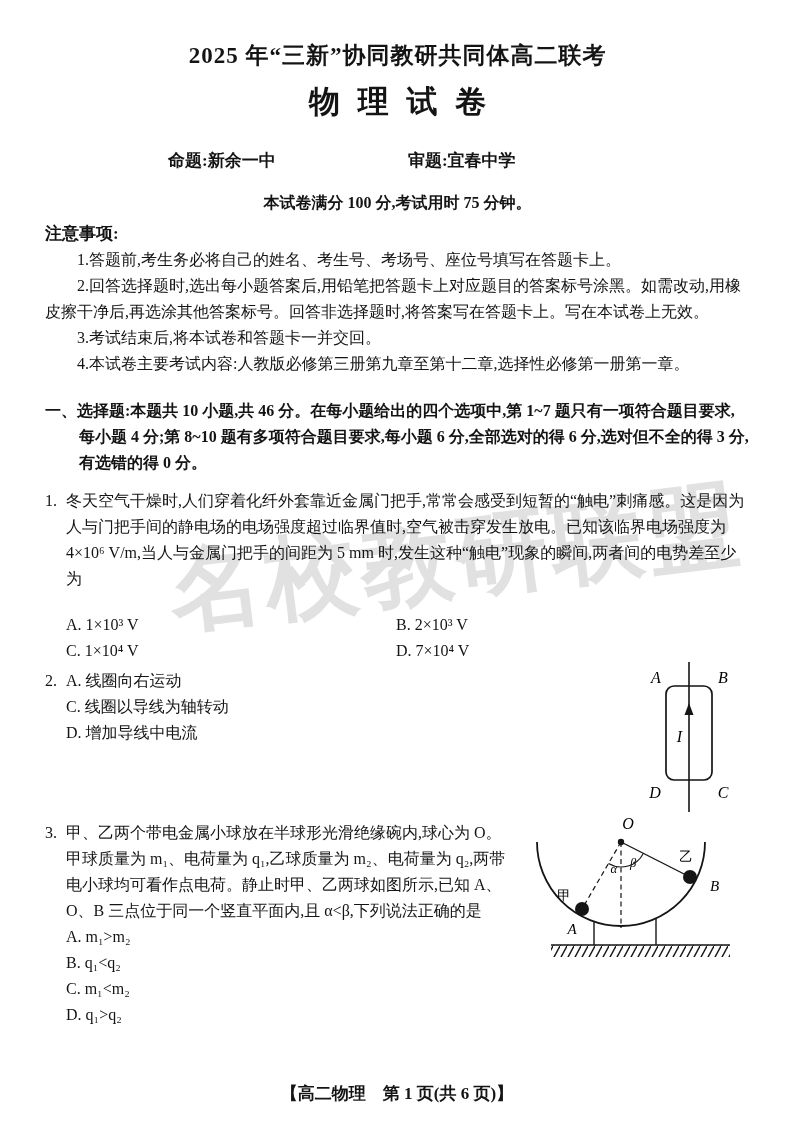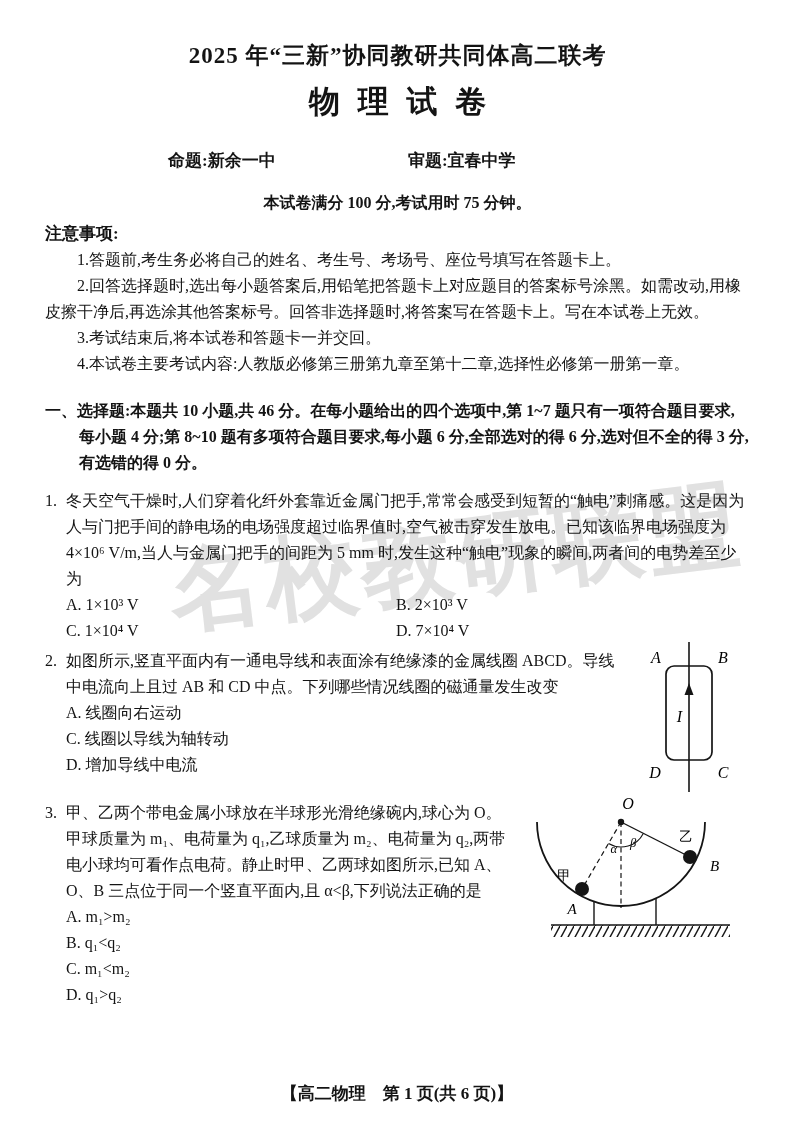--- a/index.html
+++ b/index.html
@@ -28,21 +28,21 @@
   .meta-reviewer { margin-left:128px; }
   .exam-info { margin-top:16px; text-align:center; font-weight:700; }
   .notice { margin-top:5px; }
   .notice-heading { font-size:17px; font-weight:700; }
   .notice p { margin:0; text-indent:2em; }
   .section-heading { margin-top:21px; font-weight:700; padding-left:34px; text-indent:-34px; }
   .questions { margin-top:12px; }
   .question { position:relative; padding-left:21px; margin-top:4px; }
   .question::after { content:""; display:block; clear:both; }
   .q-num { position:absolute; left:0; top:0; }
-  .options-grid { display:grid; grid-template-columns:330px 1fr; }
+  .options-grid { display:grid; grid-template-columns:330px 1fr;margin-top:20px; }
   .options-list .option { display:block; }
   .fig { float:right; position:relative; }
   .fig-q2 { width:120px; height:158px; margin:-10px 0 0 8px; }
   .fig-q3 { width:240px; height:152px; margin:-4px -8px 0 6px; }
   svg text { font-family:"Liberation Serif","DejaVu Serif",serif; }
   .footer { position:absolute; left:0; right:0; bottom:16px; text-align:center; font-size:17px; font-weight:600; z-index:1; }
 </style>
 </head>
 <body>
 
@@ -92,21 +92,20 @@
             <polygon points="59,45 54.5,57 63.5,57" fill="#151515"></polygon>
             <rect x="36" y="28" width="46" height="94" rx="8" fill="none" stroke="#151515" stroke-width="1.7"></rect>
             <text x="26" y="25" text-anchor="middle" font-size="16" font-style="italic">A</text>
             <text x="93" y="25" text-anchor="middle" font-size="16" font-style="italic">B</text>
             <text x="25" y="140" text-anchor="middle" font-size="16" font-style="italic">D</text>
             <text x="93" y="140" text-anchor="middle" font-size="16" font-style="italic">C</text>
             <text x="52" y="84" text-anchor="end" font-size="16" font-style="italic">I</text>
           </svg>
         </div>
         <span class="q-num">2.</span>
-        <span class="q-text">如图所示,竖直平面内有一通电导线和表面涂有绝缘漆的金属线圈 ABCD。导线中电流向上且过 AB 和 CD 中点。下列哪些情况线圈的磁通量发生改变</span>
         <div class="options options-list">
           <span class="option">A. 线圈向右运动</span>
           <span class="option">C. 线圈以导线为轴转动</span>
           <span class="option">D. 增加导线中电流</span>
         </div>
       </div>
 
       <div class="question">
         <div class="fig fig-q3">
           <svg width="240" height="152" viewBox="0 0 240 152">

